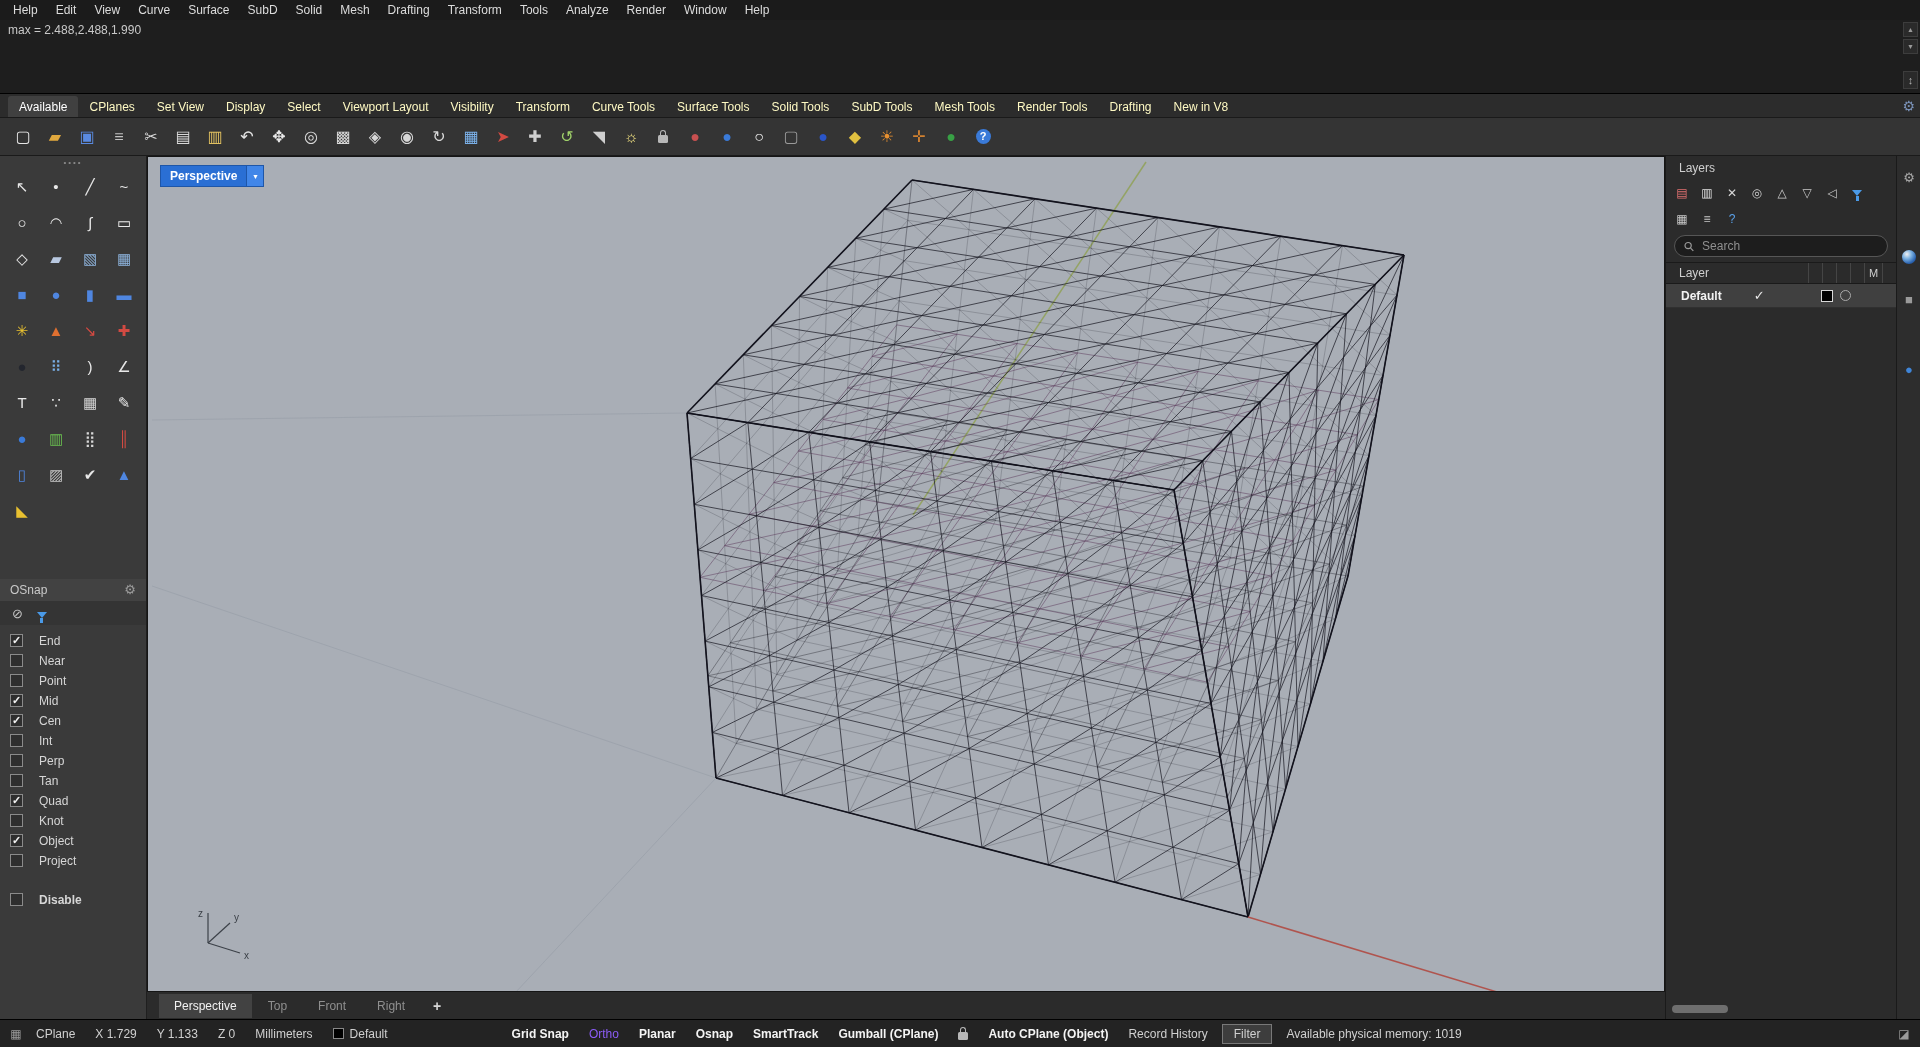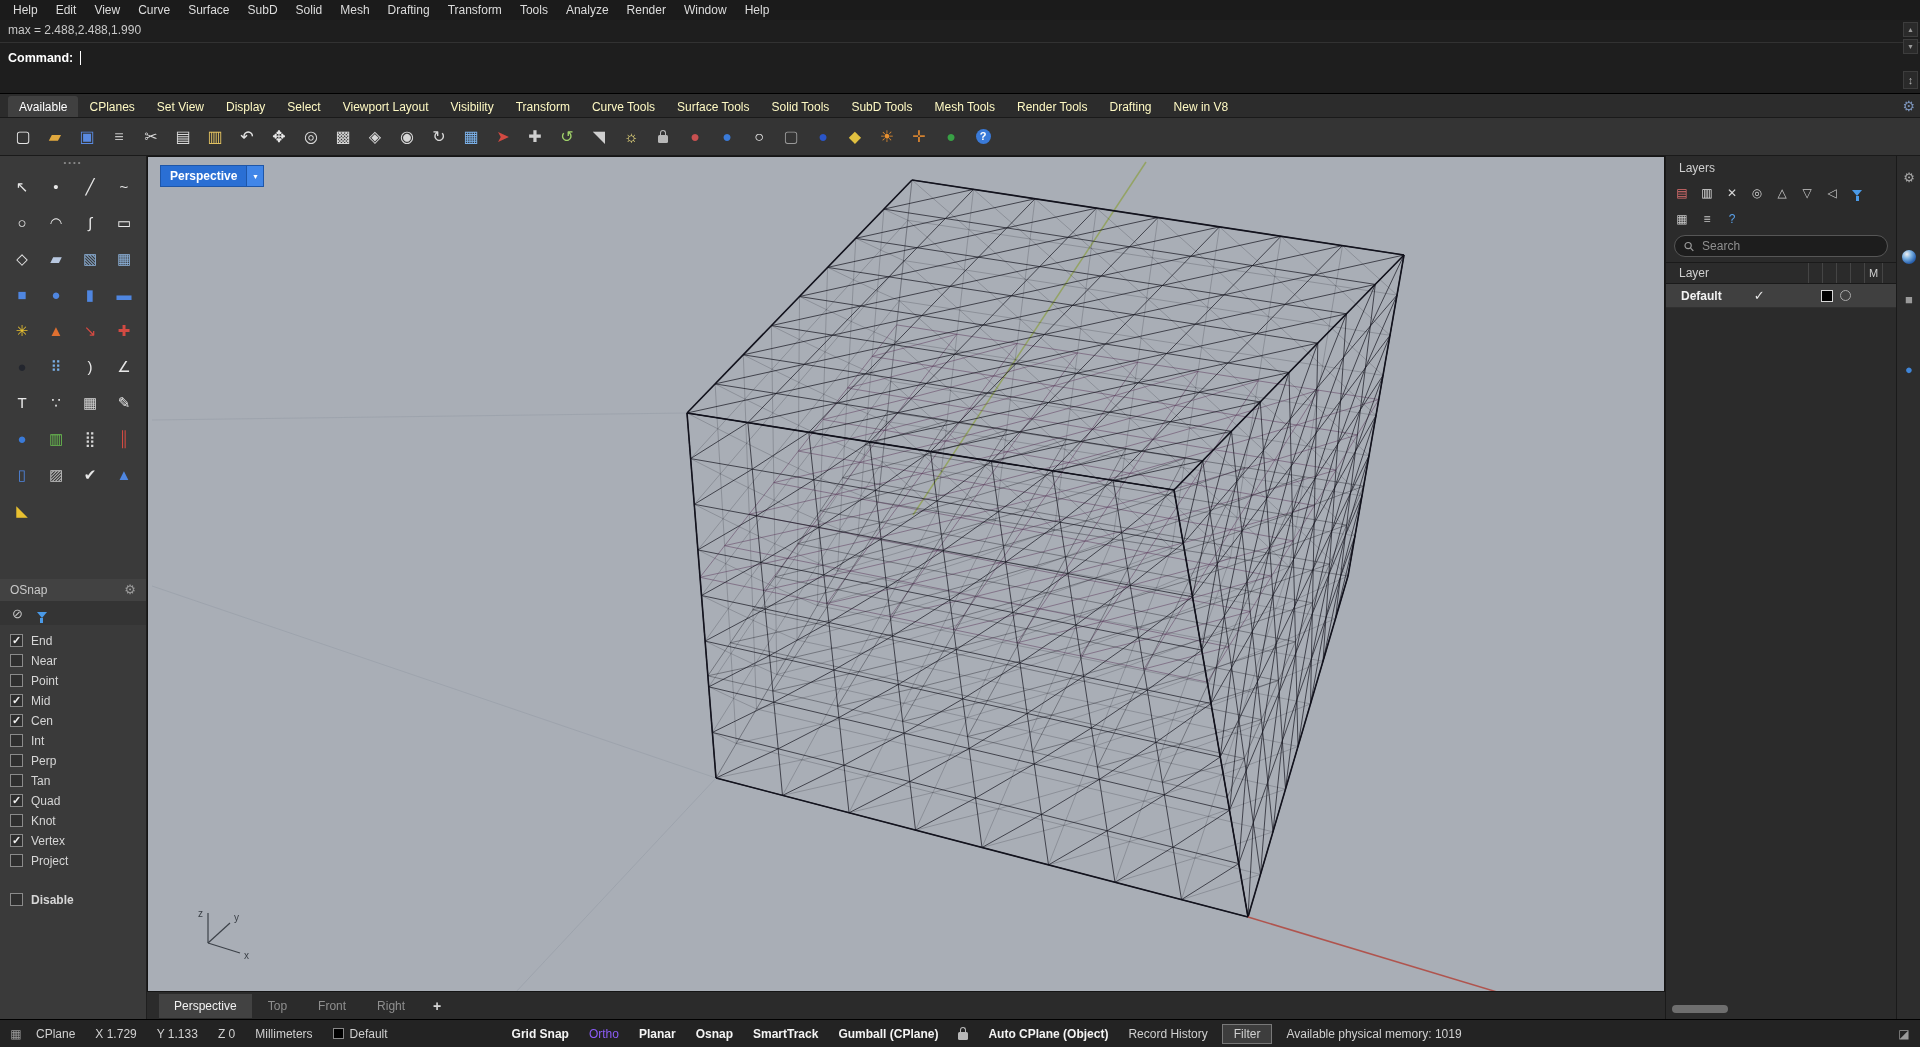--- a/index.html
+++ b/index.html
@@ -45,21 +45,21 @@
   .grip{color:#8a8a8a;font-size:8px;text-align:center;letter-spacing:2px;height:8px;line-height:6px;}
   .palette{display:grid;grid-template-columns:repeat(4,1fr);row-gap:3px;padding:2px 5px 0 5px;}
   .pal-btn{height:33px;display:flex;align-items:center;justify-content:center;border-radius:3px;}
   .pal-btn .glyph{font-size:15px;line-height:1;}
   .osnap{margin-top:52px;}
   .osnap-header{display:flex;justify-content:space-between;align-items:center;height:22px;padding:0 10px;background:#424242;color:#c9c9c9;font-size:12px;}
   .osnap-header .glyph{font-size:13px;color:#9a9a9a;}
   .osnap-toolrow{display:flex;gap:14px;align-items:center;height:24px;padding:0 12px;background:#343434;}
   .osnap-toolrow .glyph{font-size:13px;}
   .osnap-list{padding:7px 10px 0 10px;display:flex;flex-direction:column;gap:3px;}
-  .osnap-item{display:flex;align-items:center;gap:8px;height:17px;}
+  .osnap-item{display:flex;align-items:center;gap:16px;height:17px;}
   .checkbox{width:13px;height:13px;border:1px solid #8a8a8a;background:#2e2e2e;display:flex;align-items:center;justify-content:center;flex:0 0 13px;}
   .checkbox.checked::after{content:"✓";color:#f2f2f2;font-size:11px;font-weight:bold;line-height:1;}
   .osnap-label{color:#d6d6d6;font-size:12px;}
   .disable-wrap{margin-top:22px;padding:0 10px;font-weight:bold;}
 
   
   .center{width:1518px;display:flex;flex-direction:column;}
   .viewport{position:relative;width:1518px;height:836px;background:#a9aeb6;border:1px solid #151515;overflow:hidden;}
   .viewport svg.canvas{position:absolute;left:0;top:0;}
   .vp-label{position:absolute;top:9px;left:13px;display:flex;box-shadow:0 0 0 1px #1e56a8;}
@@ -139,24 +139,20 @@
       <span class="menu-item">Analyze</span>
       <span class="menu-item">Render</span>
       <span class="menu-item">Window</span>
       <span class="menu-item">Help</span>
     </div>
 
   <div class="cmdarea">
     <div class="cmd-history">
         <div class="cmd-line">max = 2.488,2.488,1.990</div>
       </div>
-    <div class="cmd-prompt-row">
-      <span class="cmd-prompt-label">Command:</span>
-      <span class="caret"></span>
-    </div>
     <div class="cmd-scroll">
         <div class="cmd-arrow">
           <span class="glyph">▲</span>
         </div>
         <div class="cmd-arrow">
           <span class="glyph">▼</span>
         </div>
       </div>
   <div class="cmd-expand">
         <span class="glyph">↕</span>
@@ -441,21 +437,21 @@
             <label class="osnap-item">
               <span class="checkbox checked"></span>
               <span class="osnap-label">Quad</span>
             </label>
             <label class="osnap-item">
               <span class="checkbox"></span>
               <span class="osnap-label">Knot</span>
             </label>
             <label class="osnap-item">
               <span class="checkbox checked"></span>
-              <span class="osnap-label">Vertex</span>
+              <span class="osnap-label">Object</span>
             </label>
             <label class="osnap-item">
               <span class="checkbox"></span>
               <span class="osnap-label">Project</span>
             </label>
           </div>
         <div class="disable-wrap">
             <label class="osnap-item">
               <span class="checkbox"></span>
               <span class="osnap-label">Disable</span>

